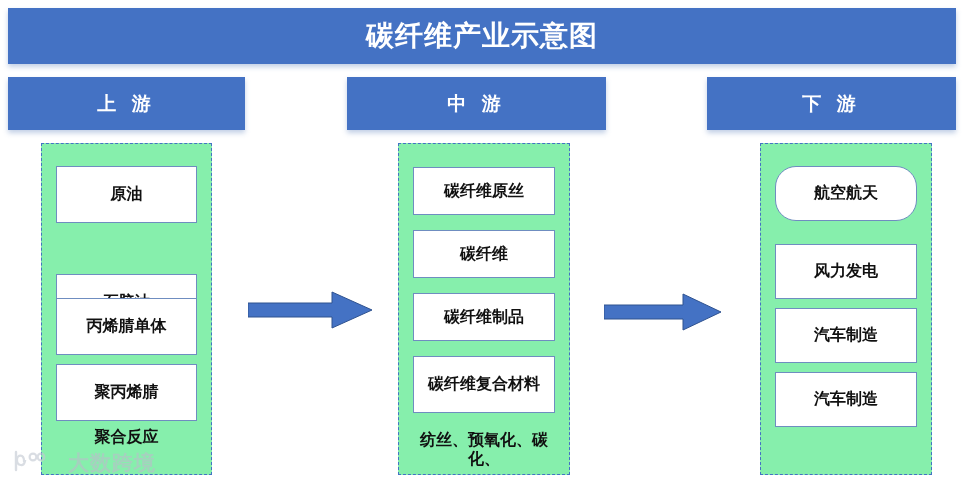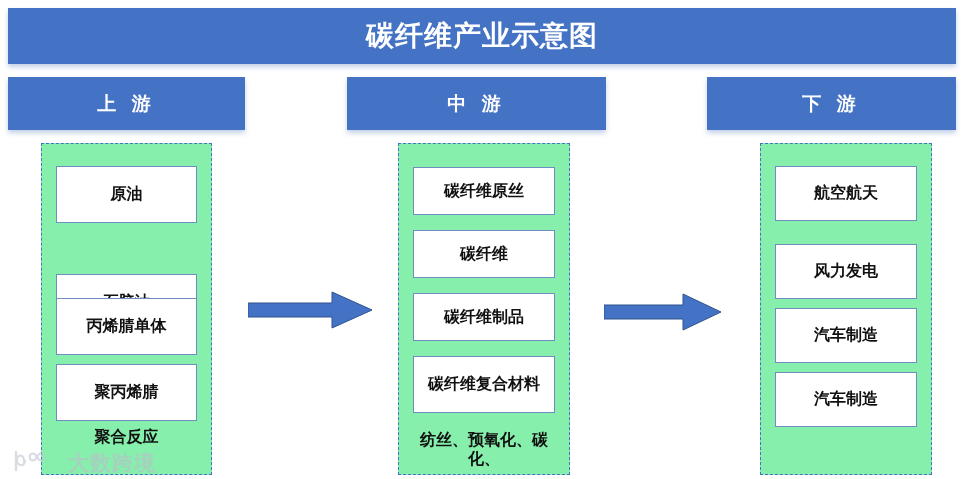--- a/index.html
+++ b/index.html
@@ -98,21 +98,21 @@
 
   
   #col-1 .box { height: 48px; }
   #col-1 .box.i0 { top: 23px; }
   #col-1 .box.i1 { top: 86px; }
   #col-1 .box.i2 { top: 149px; }
   #col-1 .box.i3 { top: 212px; height: 57px; }
 
   
   #col-2 .box { height: 55px; }
-  #col-2 .box.i0 { top: 22px; }
+  #col-2 .box.i0 { top: 22px; border-radius: 21px; }
   #col-2 .box.i1 { top: 100px; }
   #col-2 .box.i2 { top: 164px; }
   #col-2 .box.i3 { top: 228px; }
 
   .column-footnote {
     position: absolute;
     left: 6px;
     right: 6px;
     bottom: 6px;
     text-align: center;

